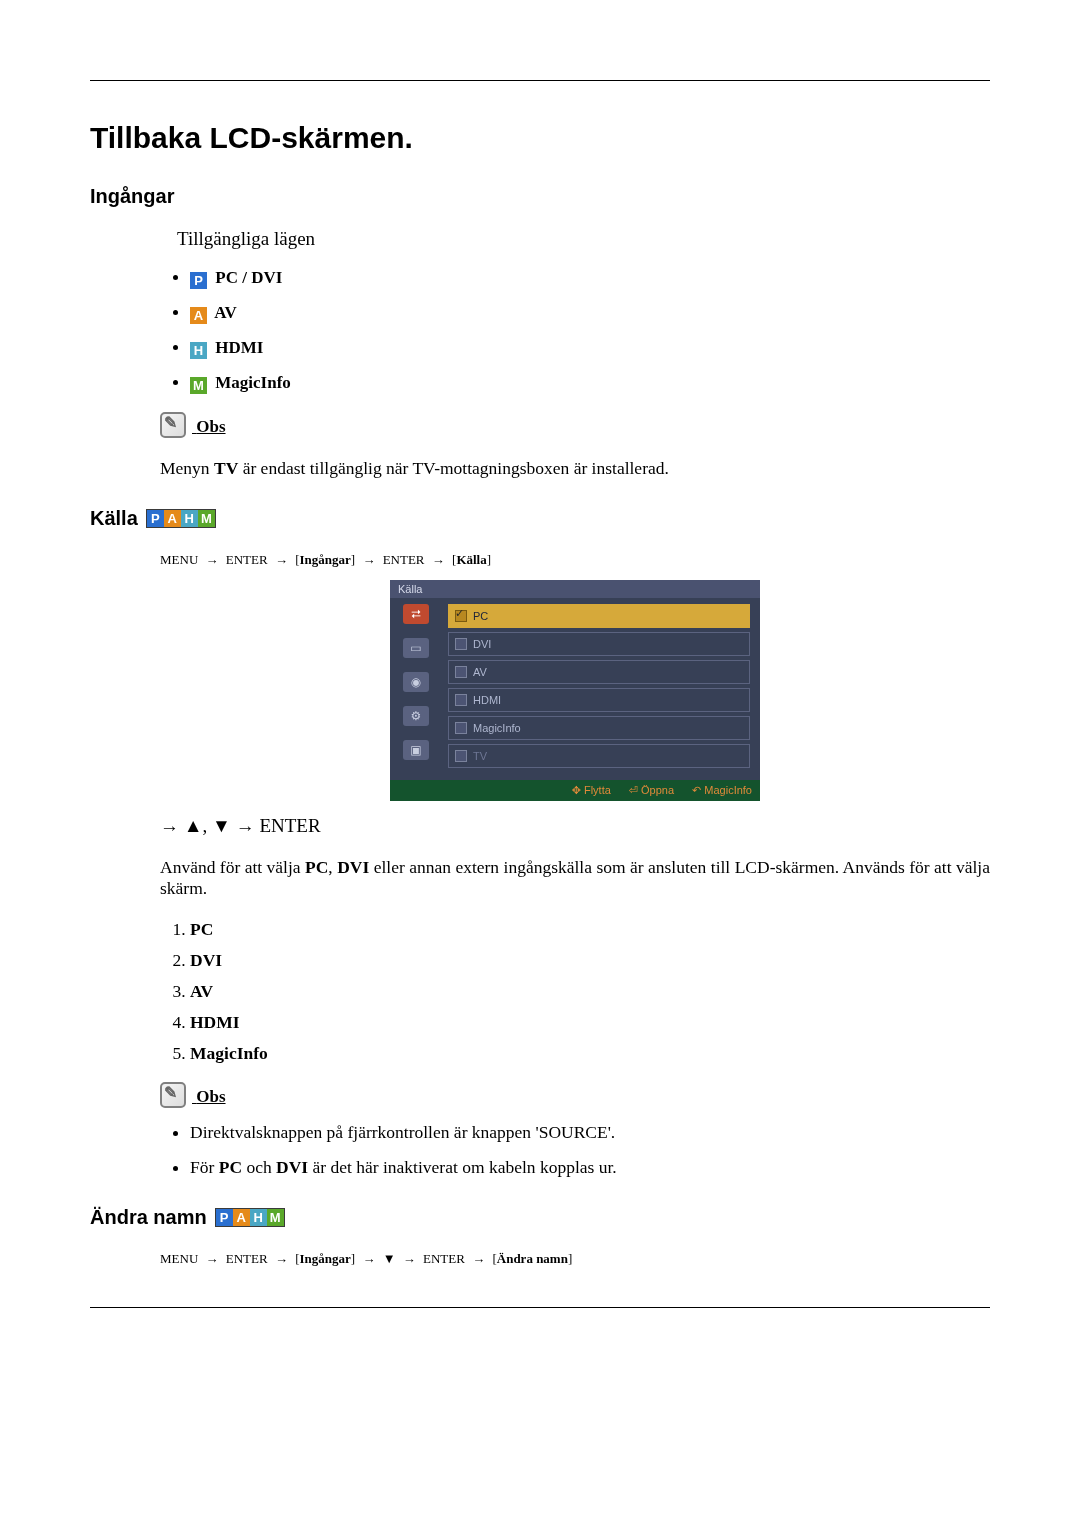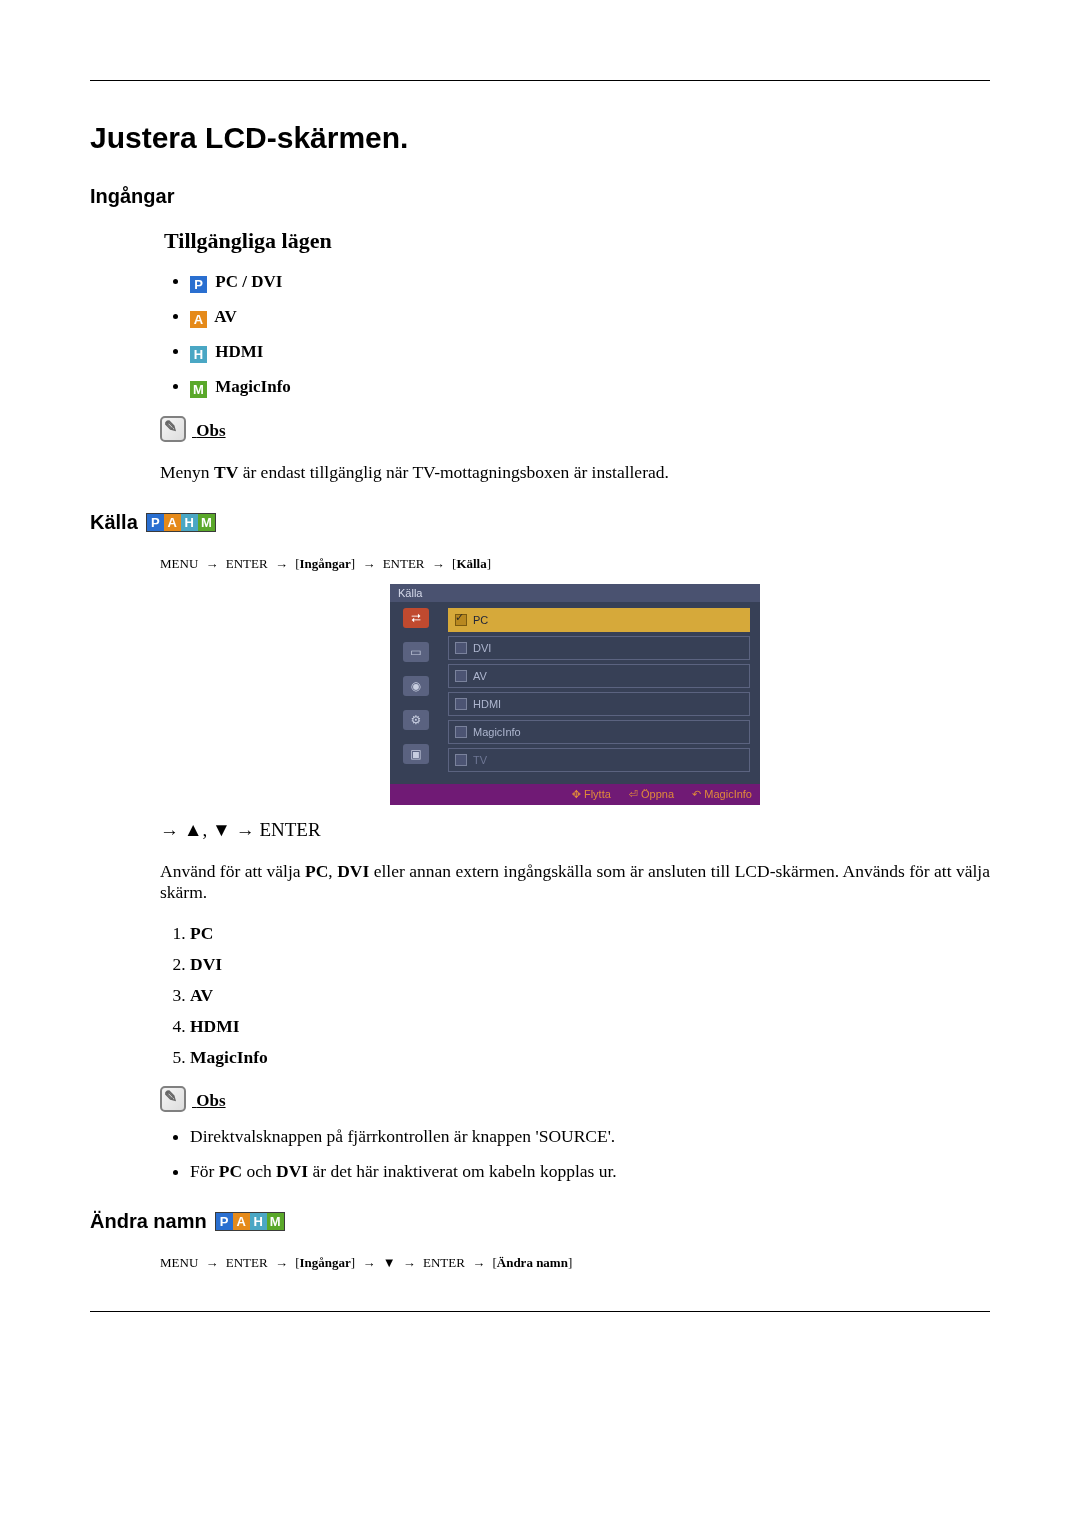--- a/index.html
+++ b/index.html
@@ -31,23 +31,23 @@
     font-family: Arial, Helvetica, sans-serif;
     font-weight: bold;
     font-size: 20px;
     margin: 0 0 20px 0;
   }
   .indent {
     margin-left: 70px;
   }
   h3.subheading {
     font-family: "Times New Roman", Times, serif;
-    font-weight: bold;
-    font-size: 22px;
-    margin: 0 0 18px 4px;
+    font-weight: normal;
+    font-size: 19px;
+    margin: 0 0 18px 17px;
   }
   ul.modes {
     list-style: disc;
     margin: 0 0 16px 0;
     padding-left: 30px;
   }
   ul.modes li {
     margin: 14px 0;
     font-weight: bold;
     font-size: 17px;
@@ -185,21 +185,21 @@
   }
   .osd-row.sel .chk {
     background:#b88820; border-color:#7a5a10;
     position:relative;
   }
   .osd-row.sel .chk::after{
     content:"✓"; position:absolute; left:-1px; top:-4px; font-size:11px; color:#2a2a2a;
   }
   .osd-row.dim { color:#6e7694; }
   .osd-footer {
-    background: #701a75;
+    background: #14532d;
     padding: 4px 8px;
     display: flex;
     justify-content: flex-end;
     gap: 18px;
     font-size: 11px;
     color: #e08a3a;
   }
   .osd-footer span.icon { color:#e08a3a; margin-right:3px; }
   .arrows-line {
     font-size: 19px;
@@ -222,21 +222,21 @@
     font-size: 17.5px;
   }
   ul.notes li { margin: 14px 0; }
 </style>
 </head>
 <body>
 
 <div class="page">
   <hr class="top-rule">
 
-  <h1 class="title">Justera LCD-skärmen.</h1>
+  <h1 class="title">Tillbaka LCD-skärmen.</h1>
 
   <h2 class="section">Ingångar</h2>
 
   <div class="indent">
     <h3 class="subheading">Tillgängliga lägen</h3>
 
     <ul class="modes">
       <li>
         <span class="badge P">P</span>
         <span>PC / DVI</span>

